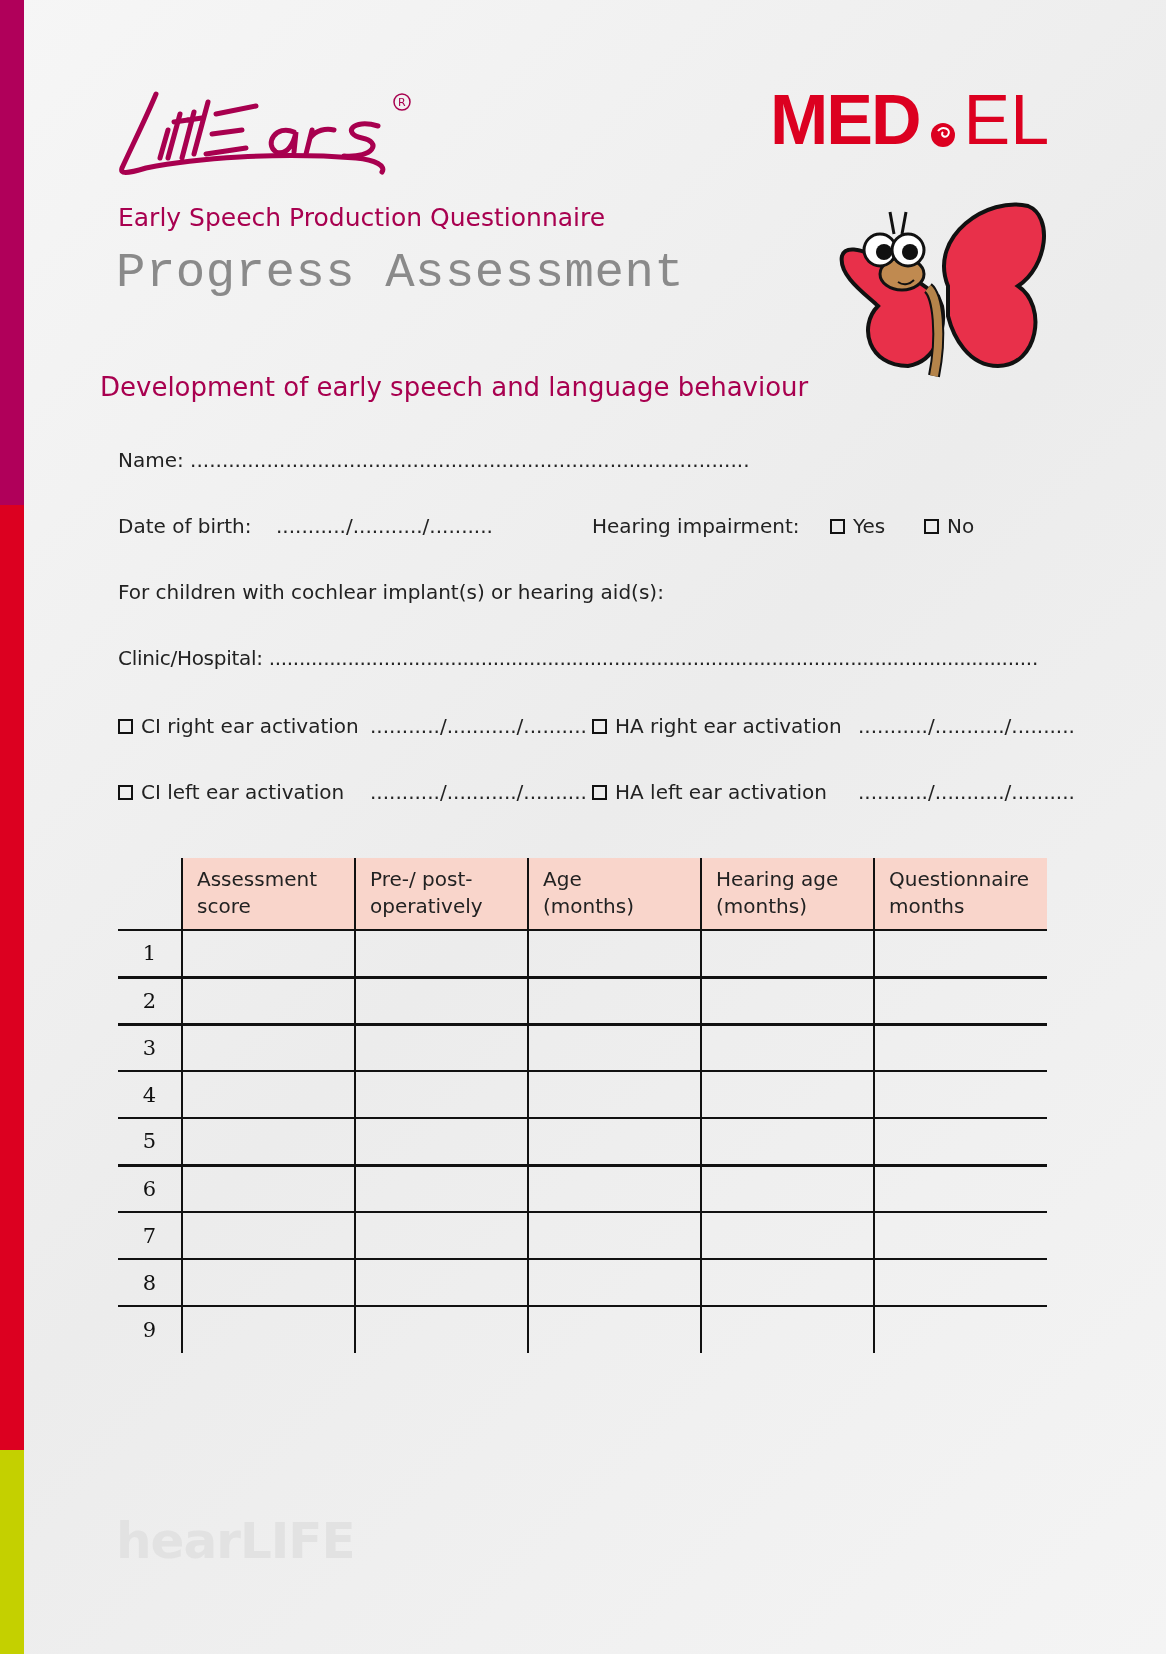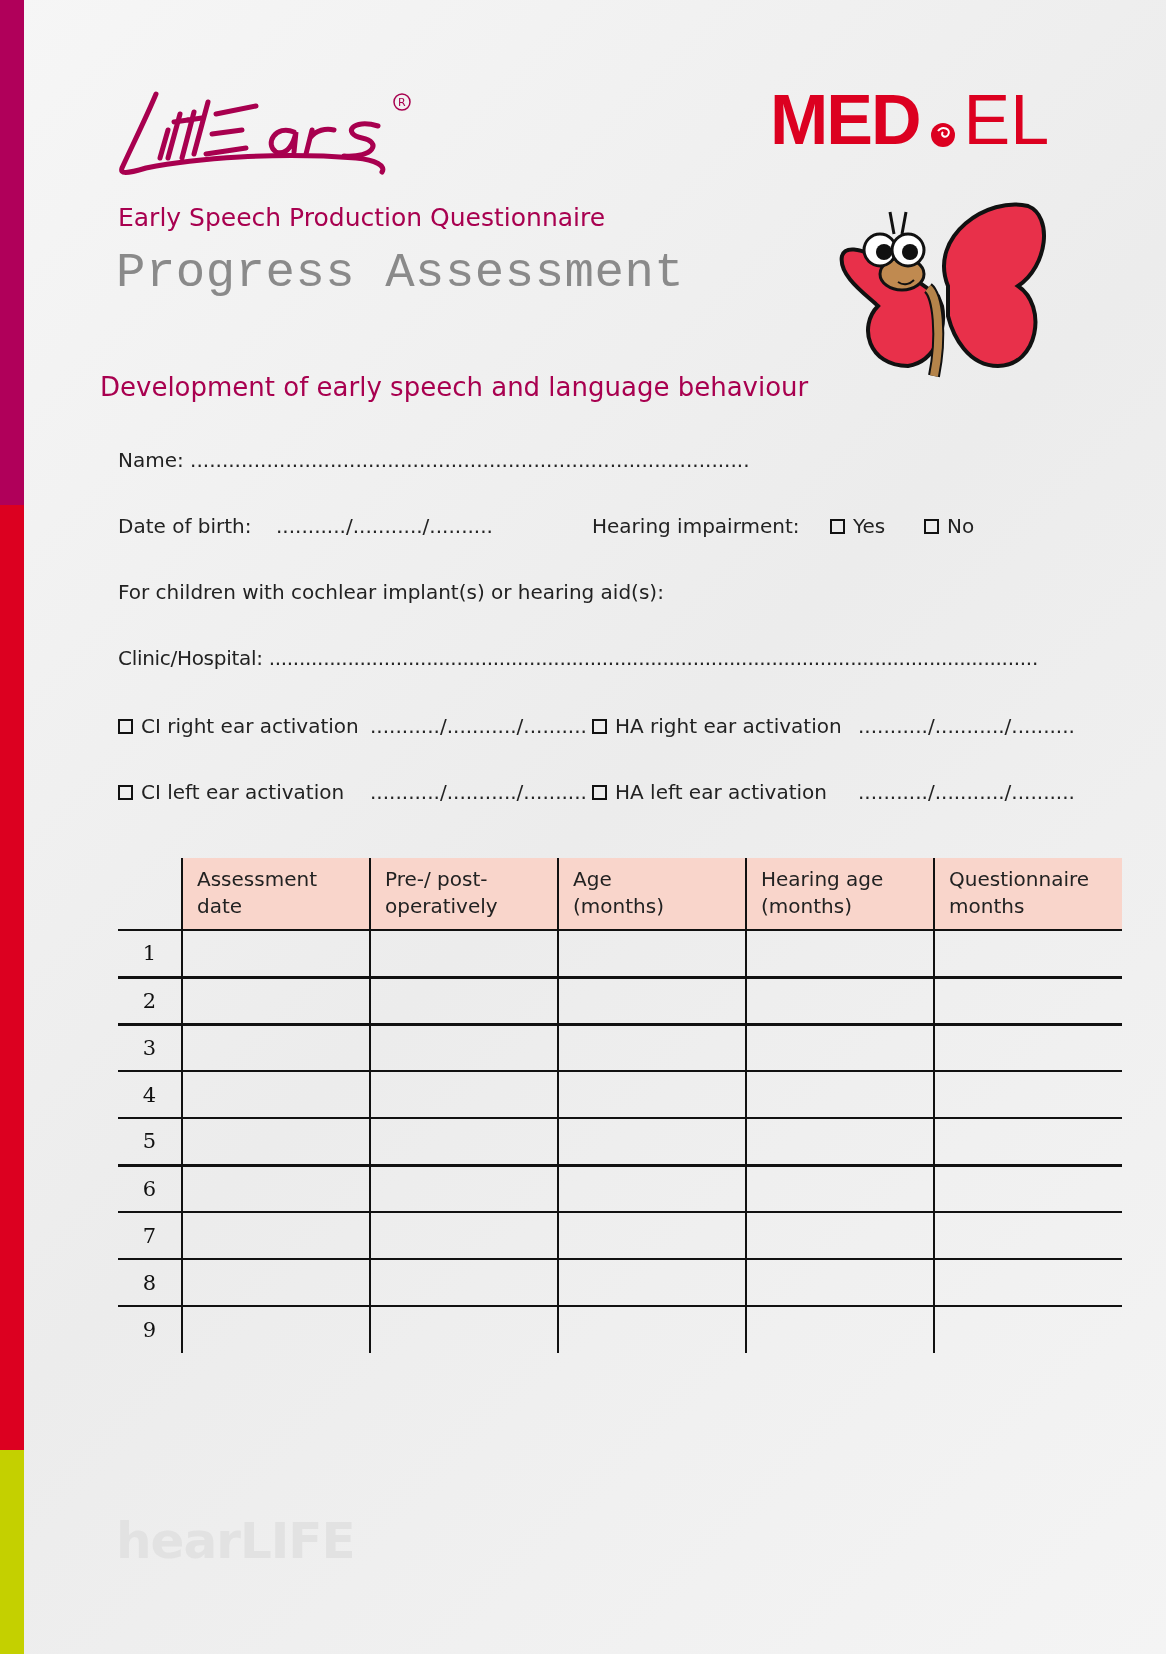--- a/index.html
+++ b/index.html
@@ -31,21 +31,21 @@
   .checkbox-glyph { display: inline-block; width: 15px; height: 15px; border: 2px solid #111; margin-right: 8px; vertical-align: -1px; }
 
   .table-wrap { position: absolute; left: 118px; top: 858px; }
   table { border-collapse: collapse; font-size: 20px; }
   th { background: #f9d5cb; font-weight: normal; text-align: left; vertical-align: top;
     padding: 8px 14px; height: 72px; line-height: 27px; color: #222; border-left: 2px solid #111; }
   th.corner { background: transparent; border-left: none; width: 64px; }
   td { height: 47px; border-left: 2px solid #111; border-top: 2px solid #111; }
   td.rownum { border-left: none; text-align: center; font-family: "DejaVu Serif", serif; font-size: 21px; color: #111; width: 64px; }
   tr.thick td { border-top-width: 3px; }
-  th.col { width: 188px; }
+  th.col { width: 173px; }
   .footer-brand { position: absolute; left: 116px; top: 1512px; font-family: "DejaVu Sans", sans-serif; font-weight: bold; font-size: 50px; color: #e2e2e2; letter-spacing: -1px; }
 </style>
 </head>
 <body>
 
 <div class="sidebar-strip strip-magenta"></div>
 <div class="sidebar-strip strip-red"></div>
 <div class="sidebar-strip strip-lime"></div>
 
 <svg class="logo-littleears" viewBox="0 0 320 96">
@@ -130,21 +130,21 @@
 <div class="field" style="left:592px; top:780px;">
   <span class="checkbox-glyph"></span><span>HA left ear activation</span>
 </div>
 <div class="field" style="left:858px; top:780px;">.........../.........../..........</div>
 
 <div class="table-wrap">
   <table>
     <thead>
       <tr>
         <th class="corner"></th>
-        <th class="col"><span>Assessment</span><br><span>date</span></th>
+        <th class="col"><span>Assessment</span><br><span>score</span></th>
         <th class="col"><span>Pre-/ post-</span><br><span>operatively</span></th>
         <th class="col"><span>Age</span><br><span>(months)</span></th>
         <th class="col"><span>Hearing age</span><br><span>(months)</span></th>
         <th class="col"><span>Questionnaire</span><br><span>months</span></th>
       </tr>
     </thead>
     <tbody id="table-body">
         <tr>
           <td class="rownum">1</td>
           <td></td>

